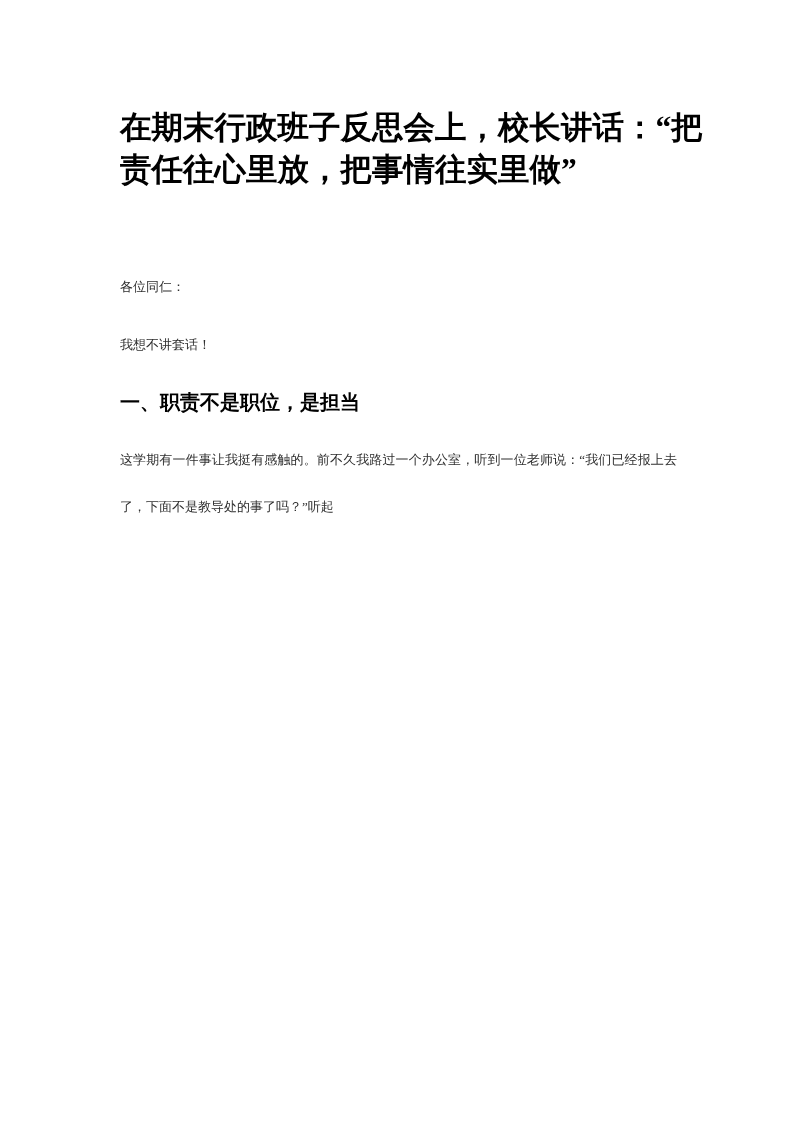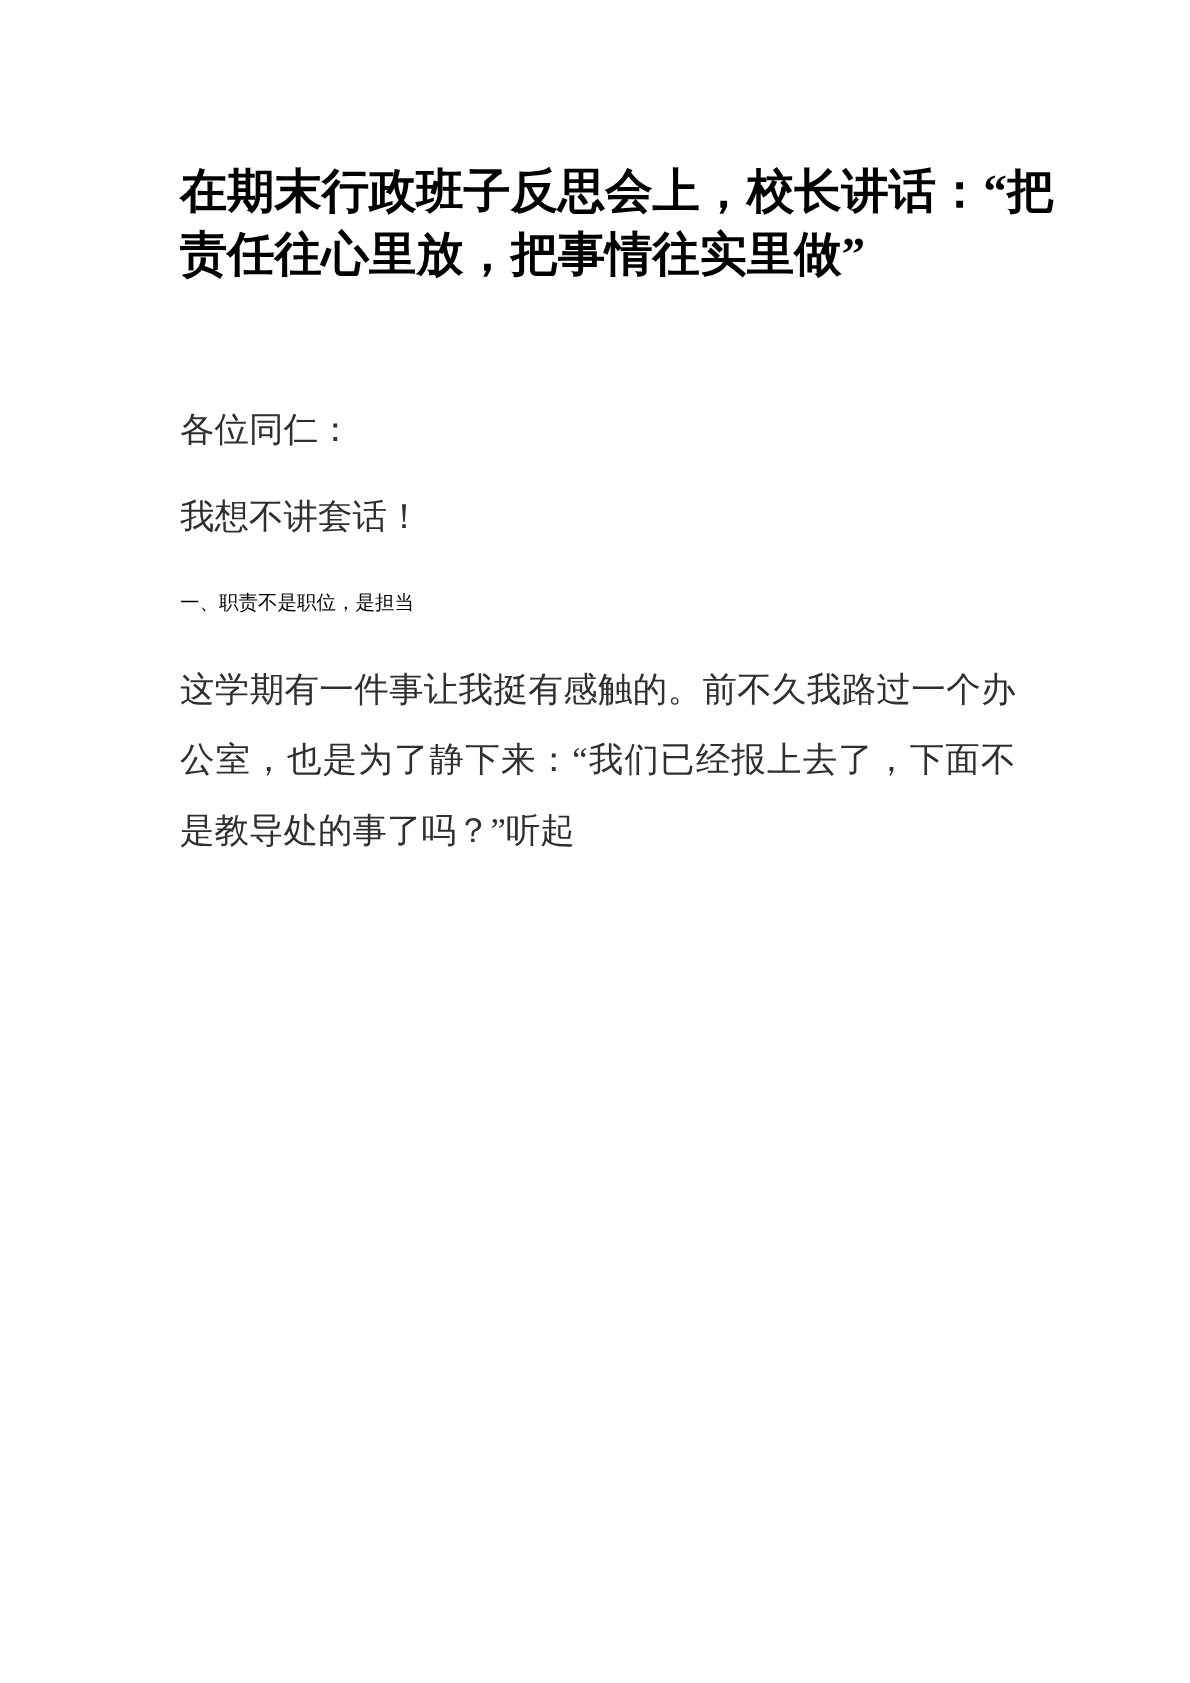--- a/index.html
+++ b/index.html
@@ -22,47 +22,47 @@
     margin: 0 0 73px 0;
     font-size: 31.5px;
     line-height: 42px;
     font-weight: 700;
     color: #000000;
     text-align: left;
   }
   .para {
     width: 557px;
     margin: 0 0 11px 0;
-    font-size: 23px;
+    font-size: 13px;
     line-height: 46.7px;
     color: #2f2f2f;
     text-align: justify;
     text-justify: inter-ideograph;
   }
   .para.flow {
     margin-bottom: 0;
   }
   .sec-heading {
     width: 557px;
     margin: 0 0 11px 0;
-    font-size: 13px;
+    font-size: 20px;
     line-height: 46.7px;
-    font-weight: 400;
+    font-weight: 700;
     color: #000000;
     text-align: left;
   }
 </style>
 </head>
 <body>
 
 <div class="page">
   <h1 class="doc-title">在期末行政班子反思会上，校长讲话：“把责任往心里放，把事情往实里做”</h1>
 
   <p class="para">各位同仁：</p>
 
   <p class="para">我想不讲套话！</p>
 
 
 
   <h2 class="sec-heading">一、职责不是职位，是担当</h2>
 
-  <p class="para">这学期有一件事让我挺有感触的。前不久我路过一个办公室，也是为了静下来：“我们已经报上去了，下面不是教导处的事了吗？”听起</p>
+  <p class="para">这学期有一件事让我挺有感触的。前不久我路过一个办公室，听到一位老师说：“我们已经报上去了，下面不是教导处的事了吗？”听起</p>
 </div>
 
 </body></html>

